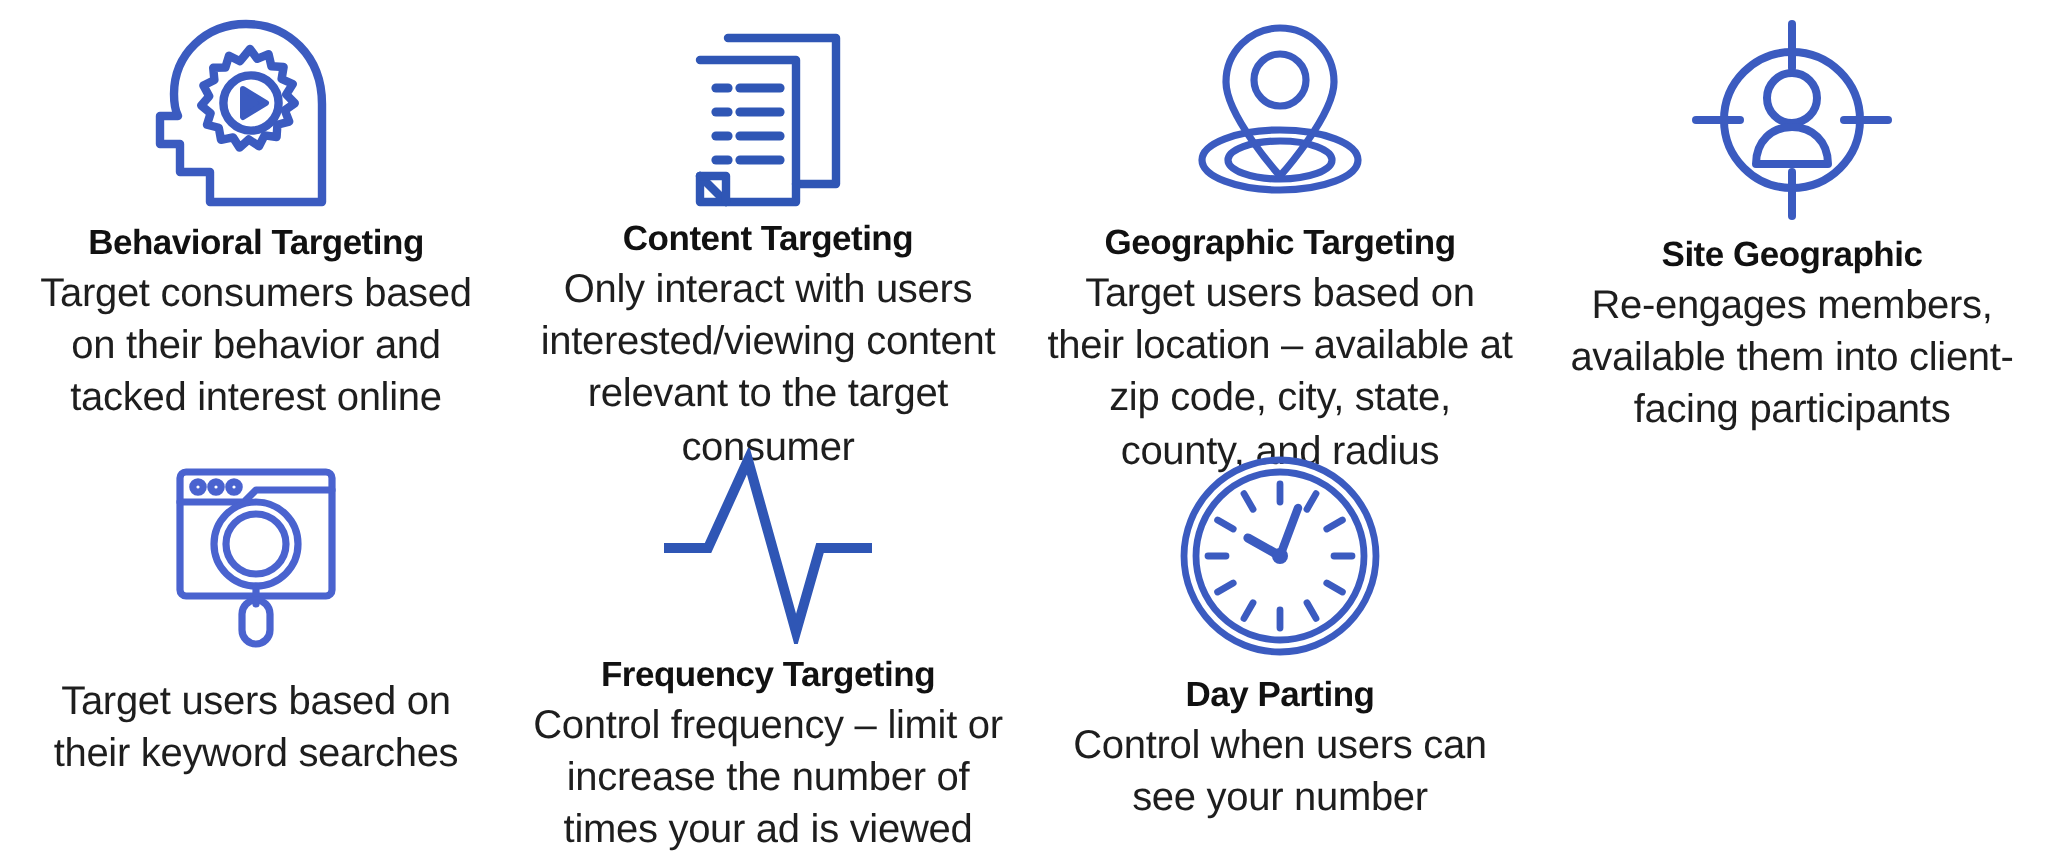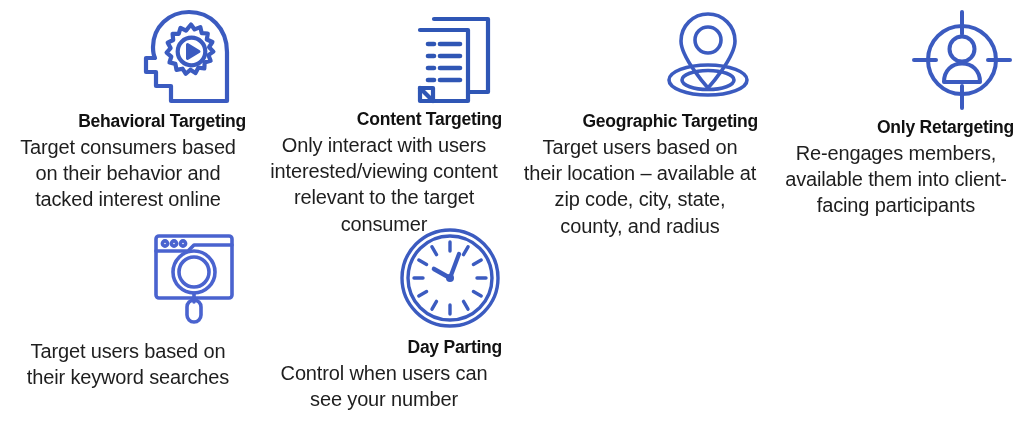--- a/index.html
+++ b/index.html
@@ -18,21 +18,21 @@
     width: 1024px;
     height: 427px;
     display: grid;
     grid-template-columns: repeat(4, 256px);
     grid-template-rows: 216px 211px;
     box-sizing: border-box;
   }
   .card {
     display: flex;
     flex-direction: column;
-    align-items: flex-end;
+    align-items: center;
     box-sizing: border-box;
     padding: 10px 10px;
   }
   .card.row-top   { padding-top: 6px; }
   .card.row-bottom{ padding-top: 8px; }
 
   .icon-wrap {
     height: 104px;
     display: flex;
     align-items: center;
@@ -127,41 +127,50 @@
       <svg width="104" height="104" viewBox="0 0 104 104" fill="none" stroke="#3b5bc0" stroke-width="4" stroke-linejoin="round" stroke-linecap="round">
         <circle cx="52" cy="52" r="34"></circle>
         <path d="M52 4 V26"></path>
         <path d="M52 78 V100"></path>
         <path d="M4 52 H26"></path>
         <path d="M78 52 H100"></path>
         <circle cx="52" cy="41" r="12.5"></circle>
         <path d="M34 74 C34 62.5 42 55.5 52 55.5 C62 55.5 70 62.5 70 74 Z"></path>
       </svg>
     </div>
-    <div class="card-title">Only Retargeting</div>
+    <div class="card-title">Site Geographic</div>
     <div class="card-desc">Re-engages members, available them into client-facing participants</div>
   </div>
 
   <div class="card row-bottom">
     <div class="icon-wrap">
       <svg width="104" height="104" viewBox="0 0 104 104" fill="none" stroke="#4a63cf" stroke-width="3.6" stroke-linejoin="round" stroke-linecap="round">
         <rect x="14" y="10" width="76" height="62" rx="3"></rect>
         <path d="M14 25 H46 L52 19 H90"></path>
         <circle cx="23" cy="17.5" r="2.6"></circle>
         <circle cx="32" cy="17.5" r="2.6"></circle>
         <circle cx="41" cy="17.5" r="2.6"></circle>
         <circle cx="52" cy="46" r="21"></circle>
         <circle cx="52" cy="46" r="15"></circle>
         <path d="M52 67 V76"></path>
         <rect x="45" y="74" width="14" height="22" rx="7"></rect>
       </svg>
     </div>
     <div class="card-desc">Target users based on their keyword searches</div>
   </div>
 
+  <div class="card row-bottom">
+    <div class="icon-wrap">
+      <svg width="116" height="98" viewBox="0 0 116 98" fill="none" stroke="#2f56b5" stroke-width="5" stroke-linejoin="miter" stroke-linecap="butt">
+        <path d="M6 50 H28 L48 6 L72 92 L84 50 H110"></path>
+      </svg>
+    </div>
+    <div class="card-title">Frequency Targeting</div>
+    <div class="card-desc">Control frequency – limit or increase the number of times your ad is viewed</div>
+  </div>
 
   <div class="card row-bottom">
     <div class="icon-wrap">
       <svg width="104" height="104" viewBox="0 0 104 104" fill="none" stroke="#3b5bc0" stroke-width="3.4" stroke-linejoin="round" stroke-linecap="round">
         <circle cx="52" cy="52" r="48"></circle>
         <circle cx="52" cy="52" r="42"></circle>
         <g stroke-width="3.4">
           <path d="M52 16 V25"></path>
           <path d="M70 20.8 L65.5 28.6"></path>
           <path d="M83.2 34 L75.4 38.5"></path>

